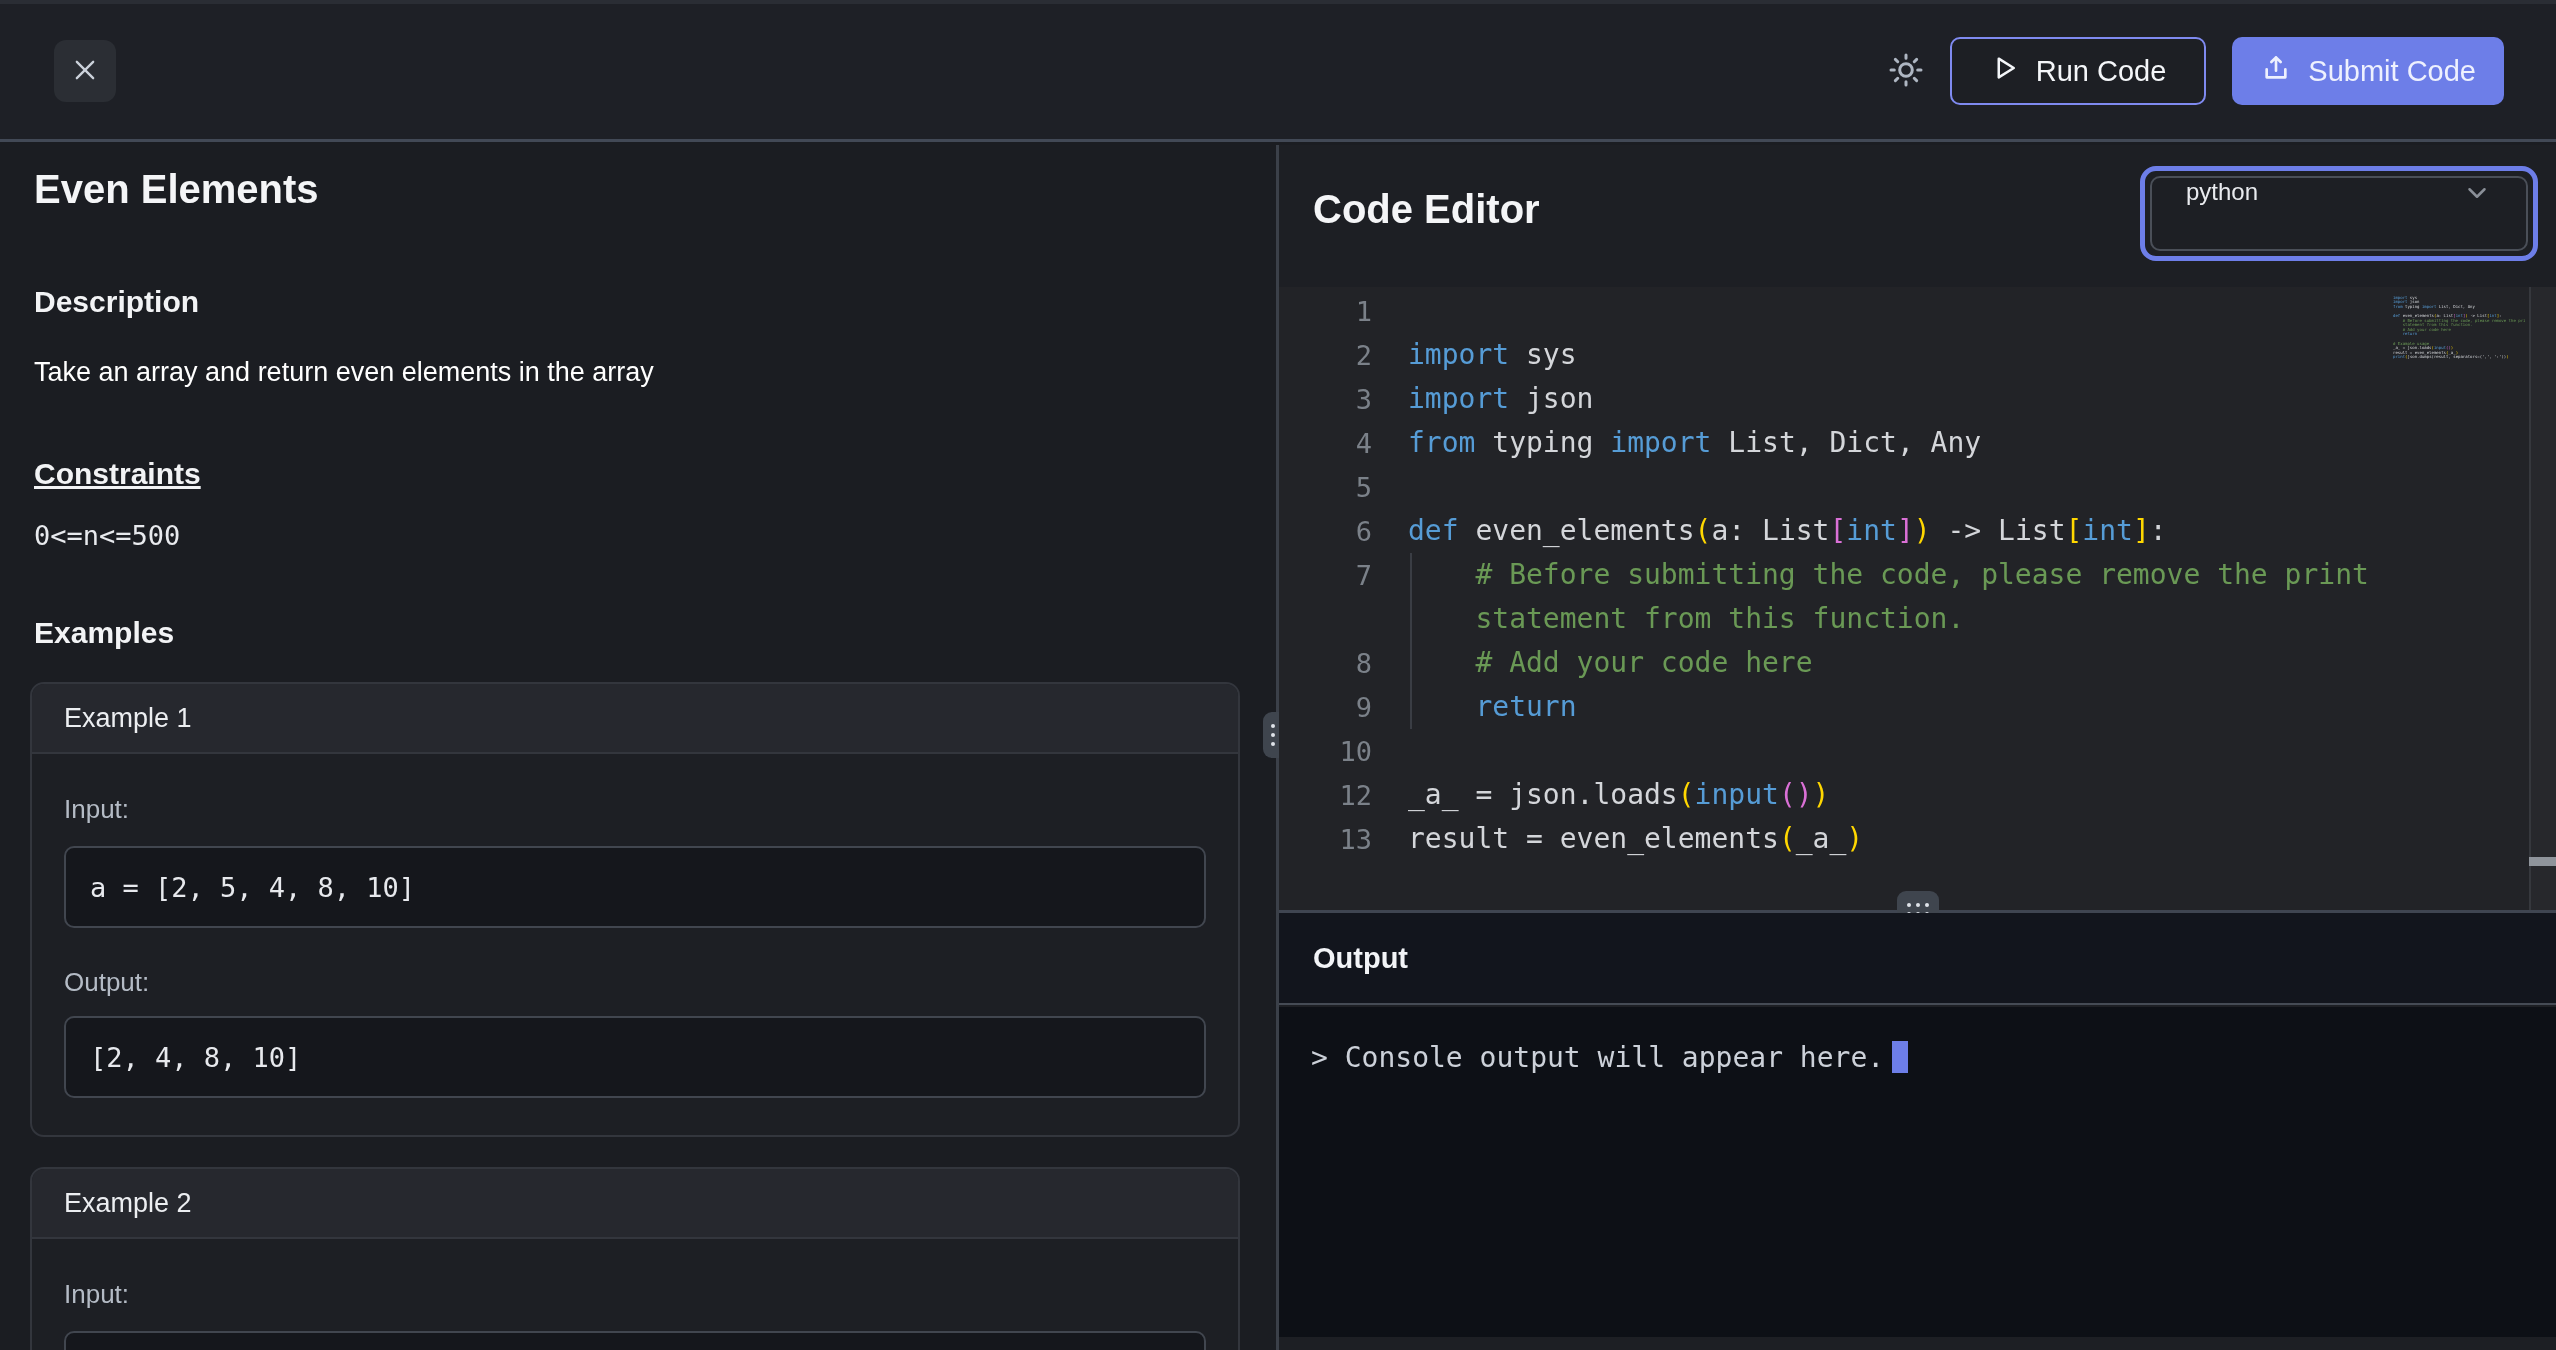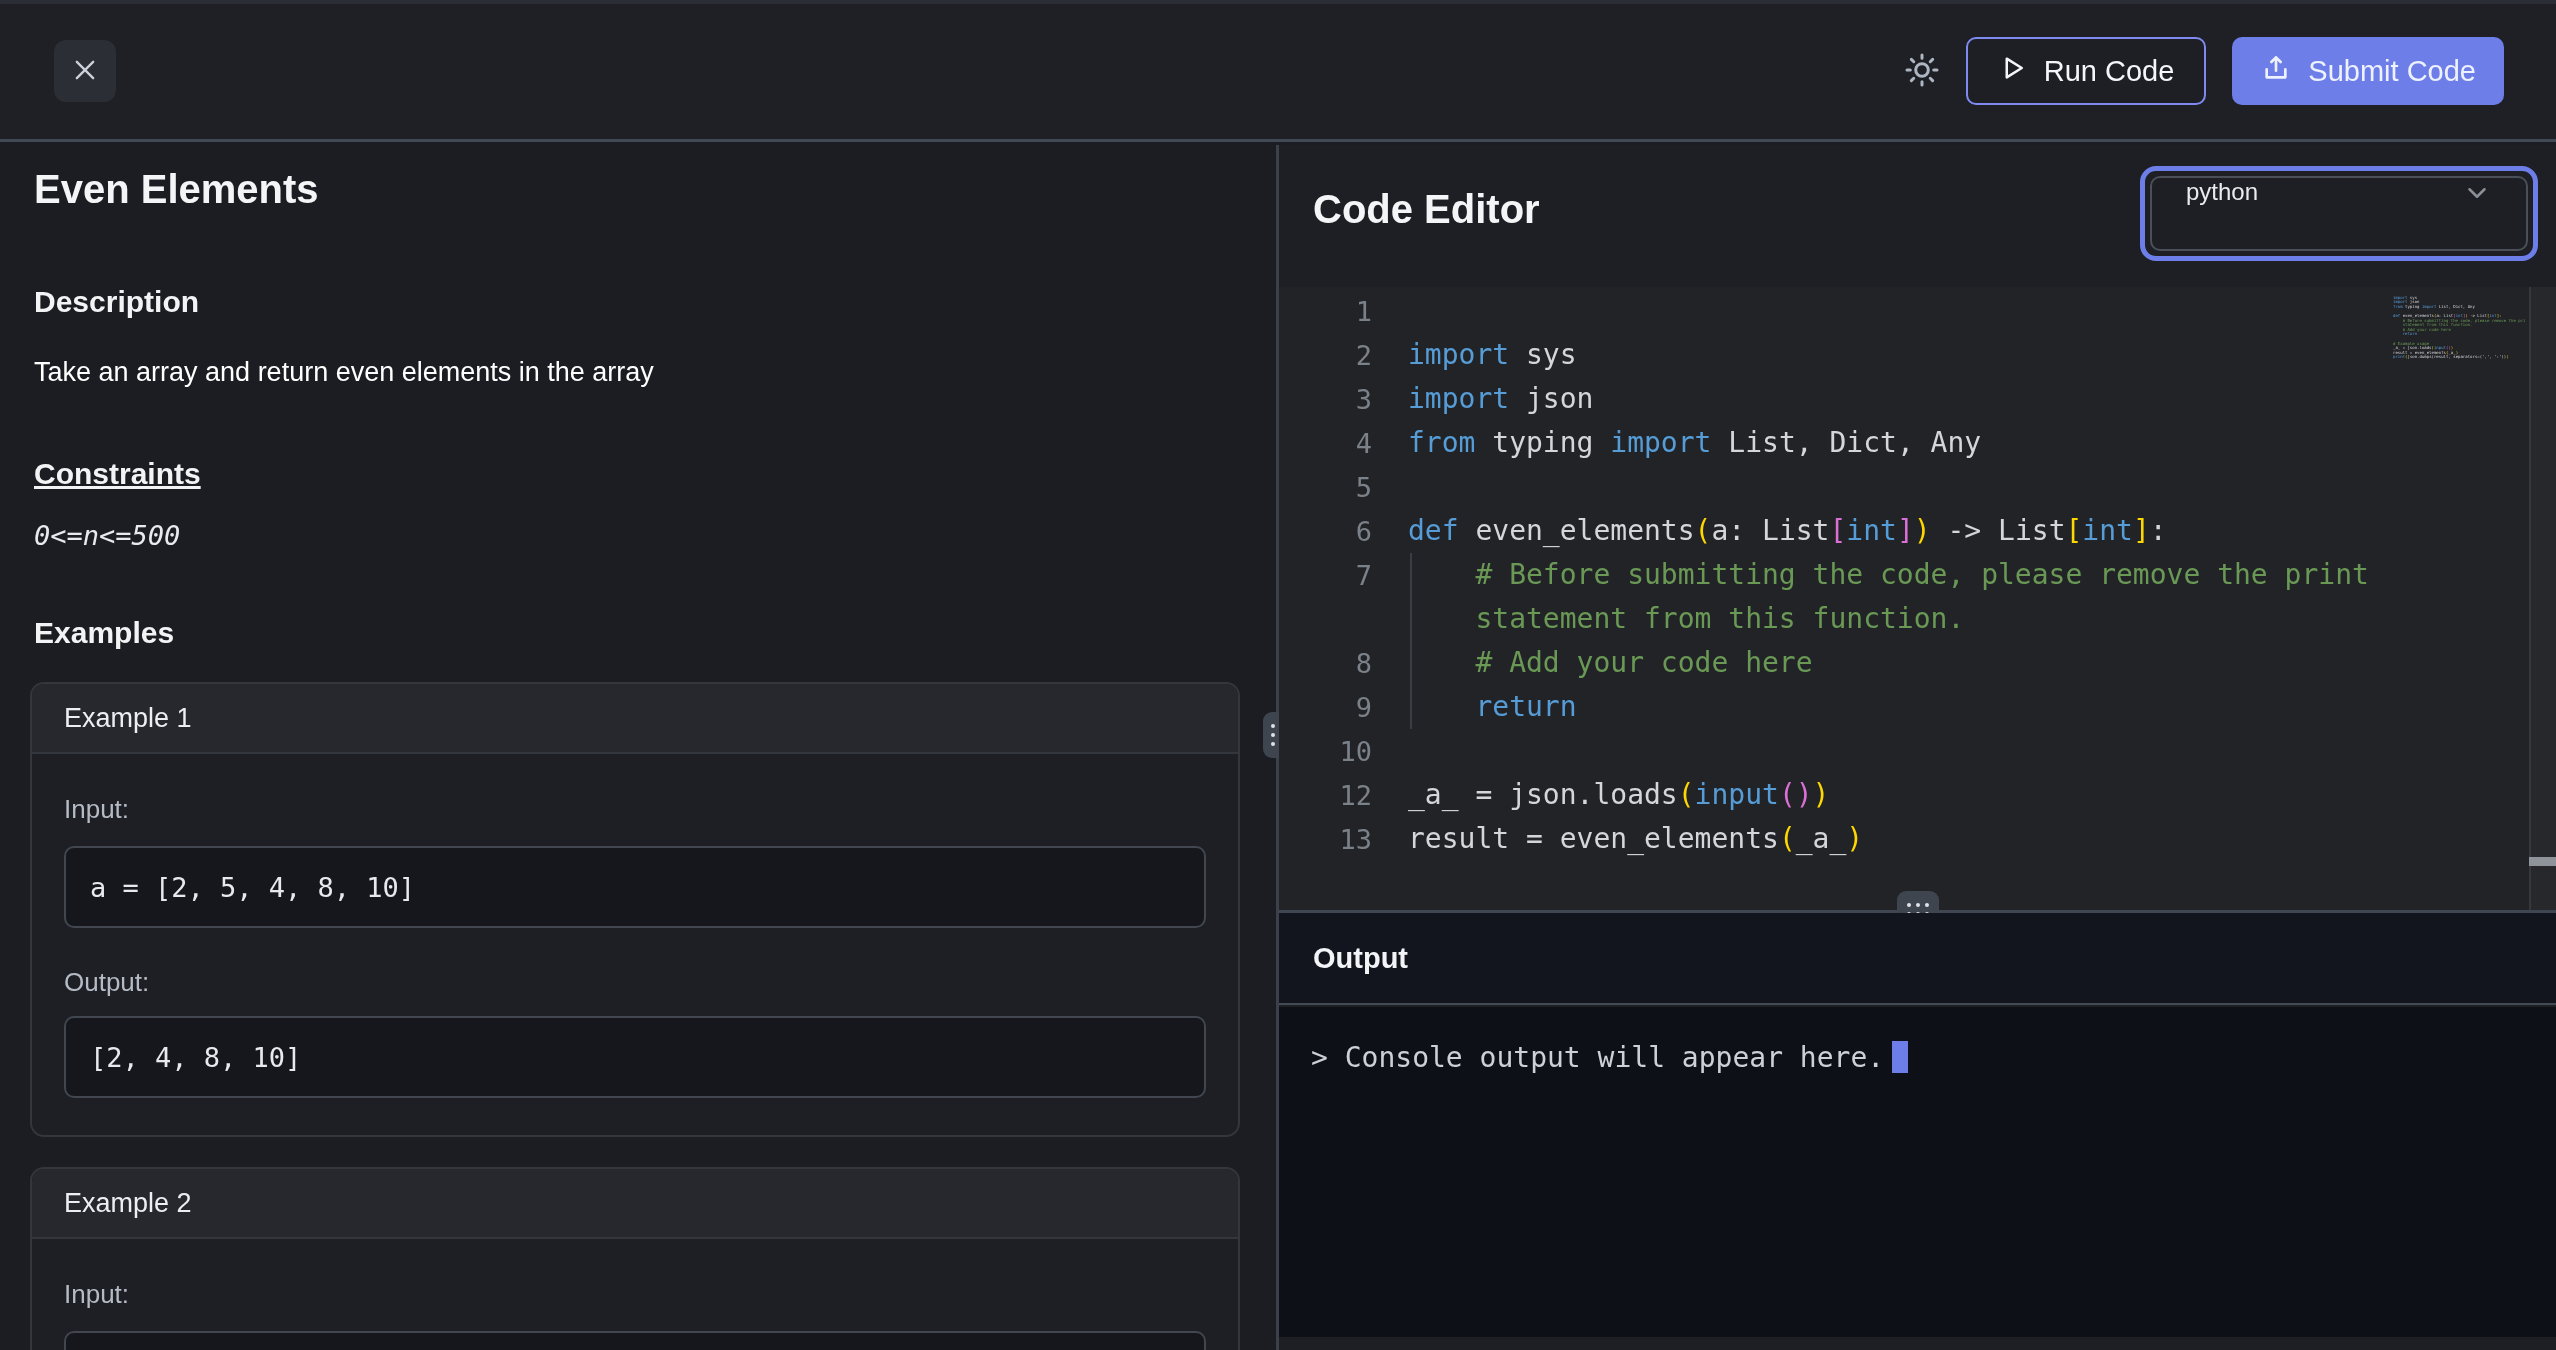--- a/index.html
+++ b/index.html
@@ -10,34 +10,34 @@
   
   .topbar { position:absolute; top:0; left:0; width:2556px; height:142px;
             background:#1e2026; border-top:4px solid #2a2d34; border-bottom:3px solid #424956; }
   .close-btn { position:absolute; left:54px; top:36px; width:62px; height:62px;
                background:#2b2e34; border:none; border-radius:12px; cursor:pointer;
                display:flex; align-items:center; justify-content:center; }
   .topbar-right { position:absolute; right:52px; top:33px; display:flex; align-items:center; gap:26px; }
   .icon-btn { background:transparent; border:none; cursor:pointer; display:flex; align-items:center; }
   .btn { height:68px; display:flex; align-items:center; gap:16px; border-radius:10px;
          font-family:"Liberation Sans", sans-serif; font-size:29px; cursor:pointer; }
-  .btn-run { padding:0 30px; background:#1d1f24; border:2px solid #7f8af0; color:#f4f6f9; }
+  .btn-run { padding:0 38px; background:#1d1f24; border:2px solid #7f8af0; color:#f4f6f9; }
   .btn-submit { padding:0 28px; background:#6d7ee8; border:none; color:#eef1fe; }
 
   
   .main { position:absolute; top:145px; left:0; right:0; bottom:0; }
 
   
   .left-panel { position:absolute; left:0; top:0; width:1276px; height:1205px;
                 background:#1b1d22; overflow:hidden; }
   .lp-abs { position:absolute; left:34px; }
   .h1 { font-size:40px; font-weight:700; color:#f4f5f7; }
   .h2 { font-size:30px; font-weight:700; color:#f2f3f5; }
   .p  { font-size:27px; color:#ffffff; }
-  .constraints-val { font-size:27px; color:#e8eaee;font-style:italic; }
+  .constraints-val { font-size:27px; color:#e8eaee; }
   .card { position:absolute; left:30px; width:1210px; background:#1d1f24;
           border:2px solid #33363d; border-radius:14px; overflow:hidden; }
   .card-header { height:70px; background:#26282e; border-bottom:2px solid #33363d;
                  display:flex; align-items:center; padding:0 32px;
                  font-size:27px; font-weight:500; color:#eceef1; }
   .io-label { position:absolute; left:32px; font-size:26px; color:#b4bbc5; }
   .io-box { position:absolute; left:32px; right:32px; height:82px; background:#15171c;
             border:2px solid #41464f; border-radius:10px; display:flex; align-items:center;
             padding:0 24px; font-size:27px; color:#e7e9ed; }
 

